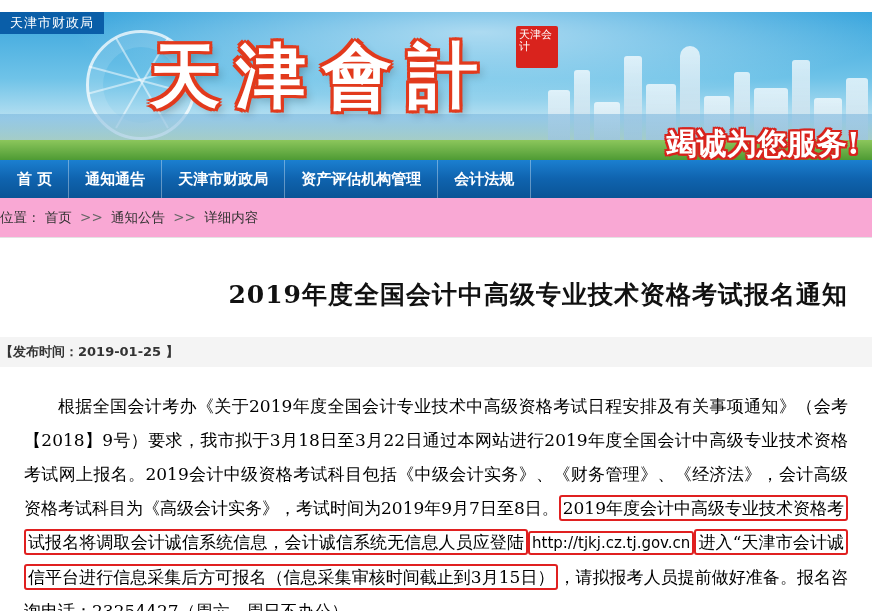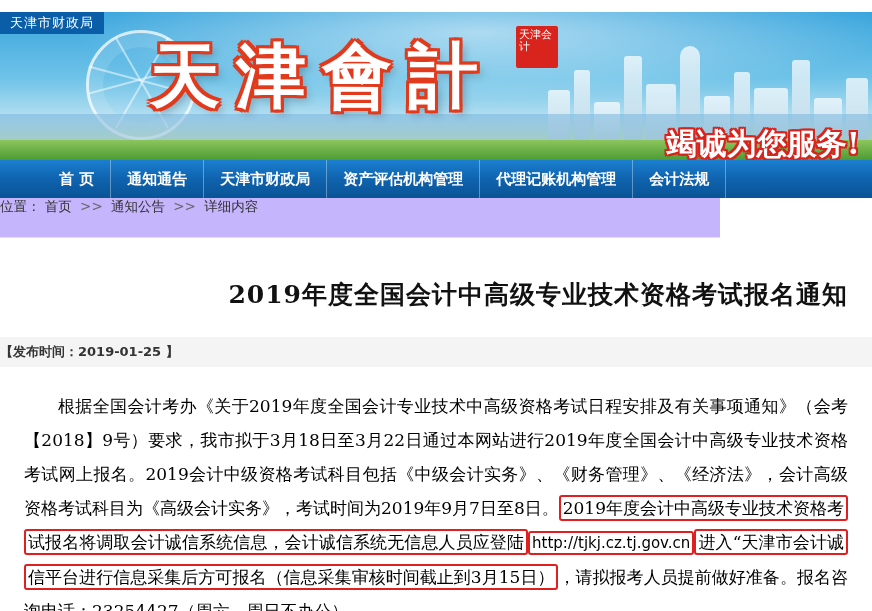--- a/index.html
+++ b/index.html
@@ -150,44 +150,43 @@
 
   
   .nav {
     width: 872px;
     height: 38px;
     background: linear-gradient(to bottom, #1b7fd0 0%, #0f63ae 50%, #0a5496 100%);
     display: flex;
     align-items: center;
     box-sizing: border-box;
     overflow: hidden;
-    padding-left: 42px;
   }
   .nav-item {
     color: #ffffff;
     font-size: 15px;
     font-weight: bold;
     padding: 0 16px;
     line-height: 38px;
     white-space: nowrap;
     font-family: "DejaVu Sans", sans-serif;
     border-right: 1px solid rgba(255,255,255,.35);
     cursor: pointer;
   }
   .nav-item:first-child { border-left: 1px solid rgba(255,255,255,.0); }
 
   
   .crumb-wrap {
-    width: 720px;
+    width: 872px;
     height: 40px;
     border-bottom: 1px solid #e3e3e3;
     box-sizing: border-box;
     display: flex;
-    align-items: flex-start;
-    background: #c4b5fd;
+    align-items: center;
+    background: #f9a8d4;
   }
   .crumb {
     font-size: 13.5px;
     color: #333;
     padding-left: 0;
     font-family: "DejaVu Sans", sans-serif;
     white-space: nowrap;
   }
   .crumb .sep { color: #666; margin: 0 4px; }
   .crumb a { color: #333; text-decoration: none; cursor: pointer; }
@@ -270,21 +269,20 @@
   <div class="banner-title">天津會計</div>
   <div class="seal">天津会计</div>
   <div class="slogan">竭诚为您服务!</div>
 </div>
 
 <div class="nav">
   <div class="nav-item">首 页</div>
   <div class="nav-item">通知通告</div>
   <div class="nav-item">天津市财政局</div>
   <div class="nav-item">资产评估机构管理</div>
-  <div class="nav-item">代理记账机构管理</div>
   <div class="nav-item">会计法规</div>
 </div>
 
 <div class="crumb-wrap">
   <div class="crumb">
     <span>位置：</span>
     <a>首页</a>
     <span class="sep">&gt;&gt;</span>
     <a>通知公告</a>
     <span class="sep">&gt;&gt;</span>

